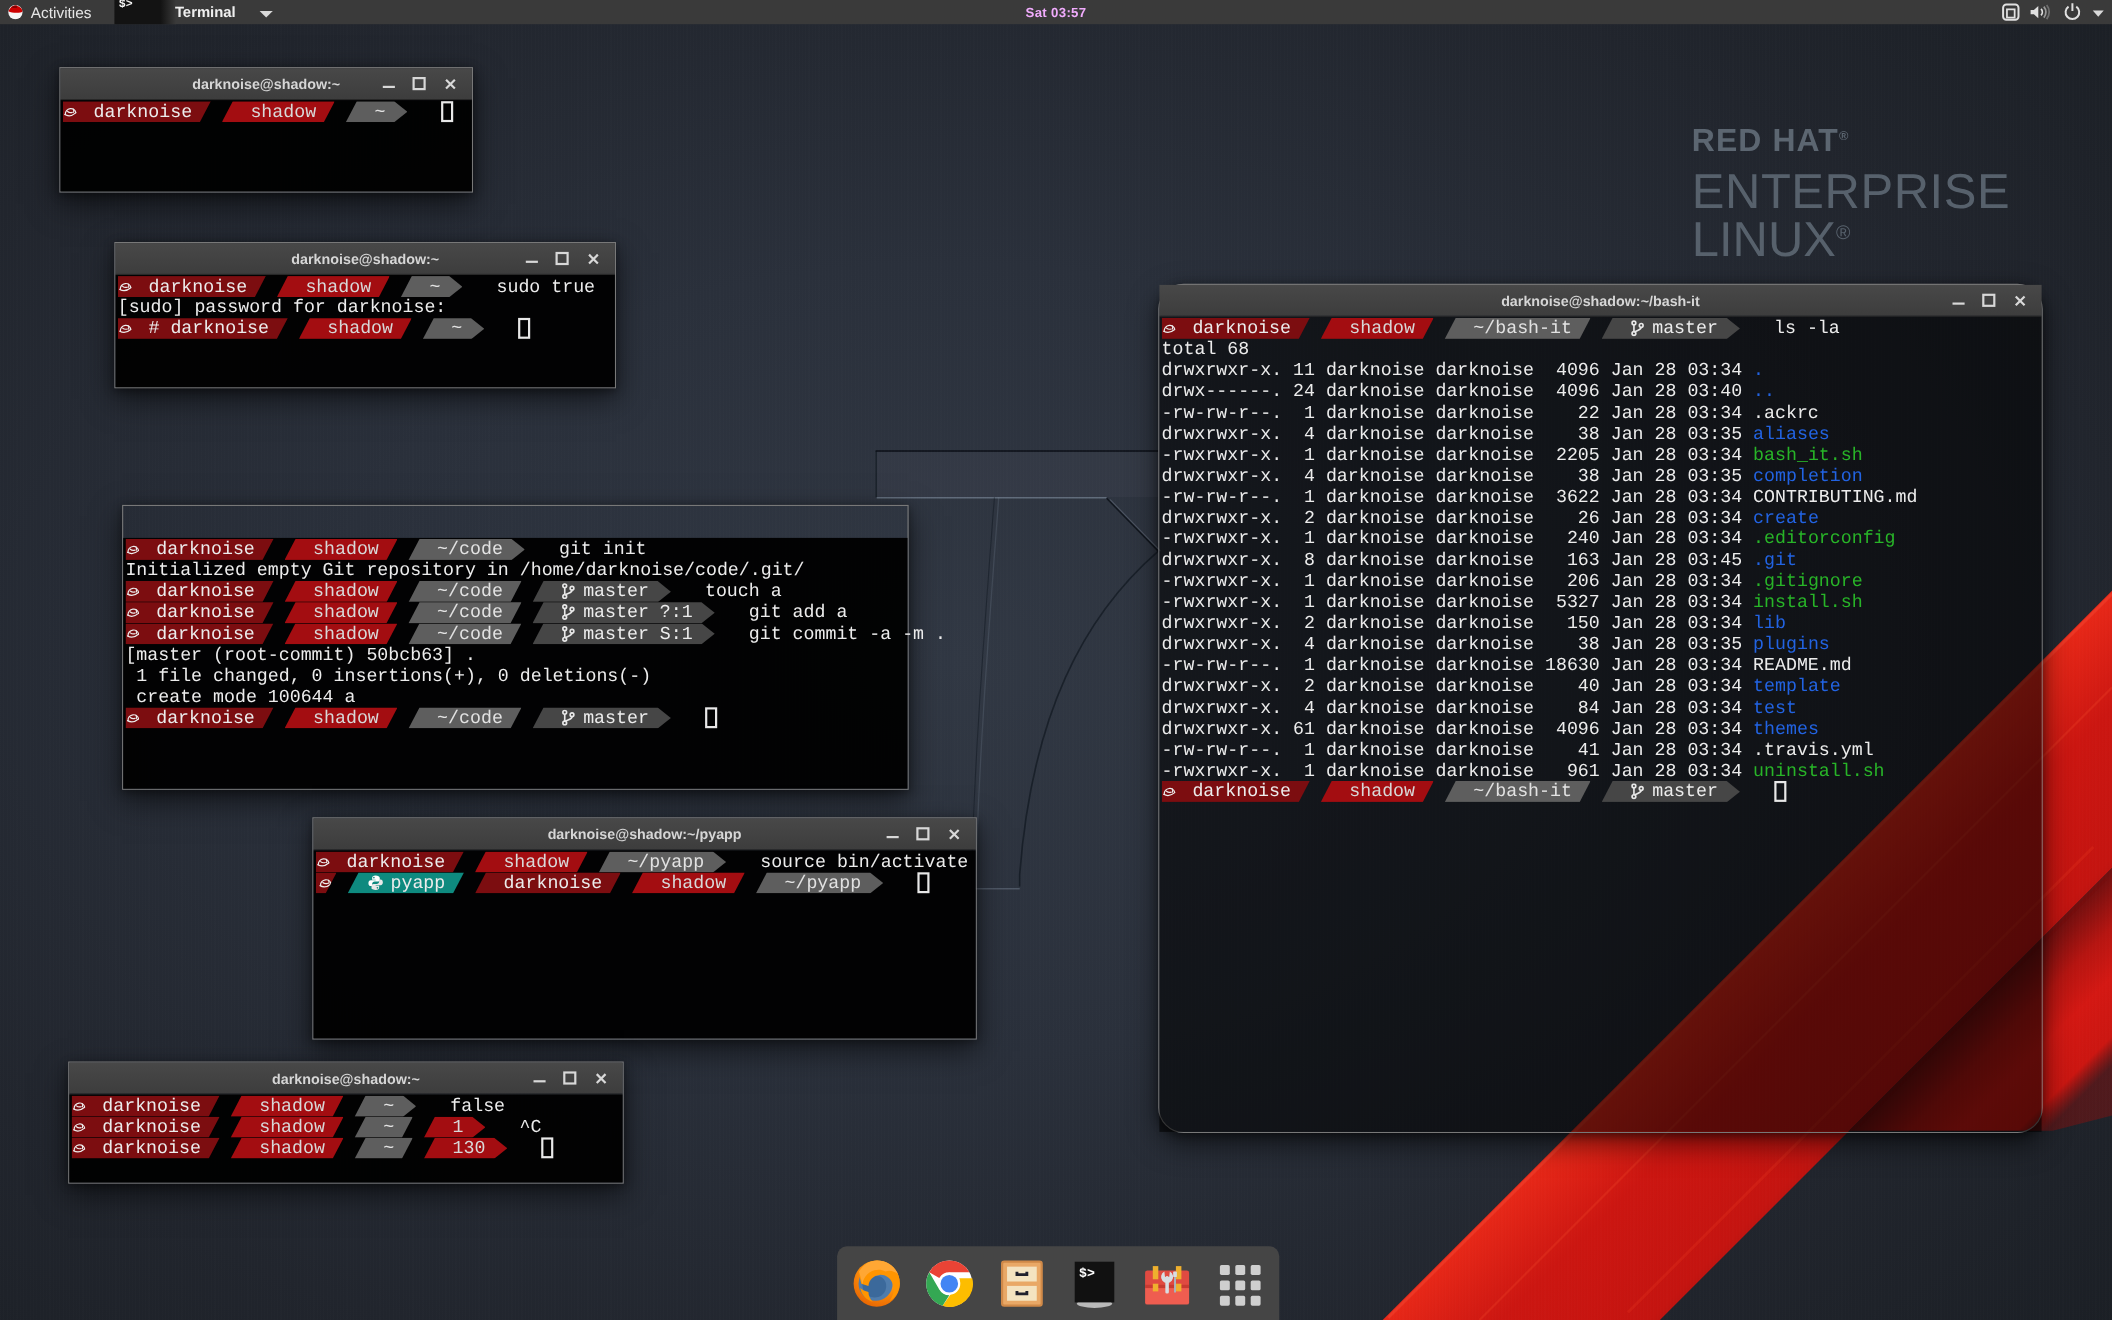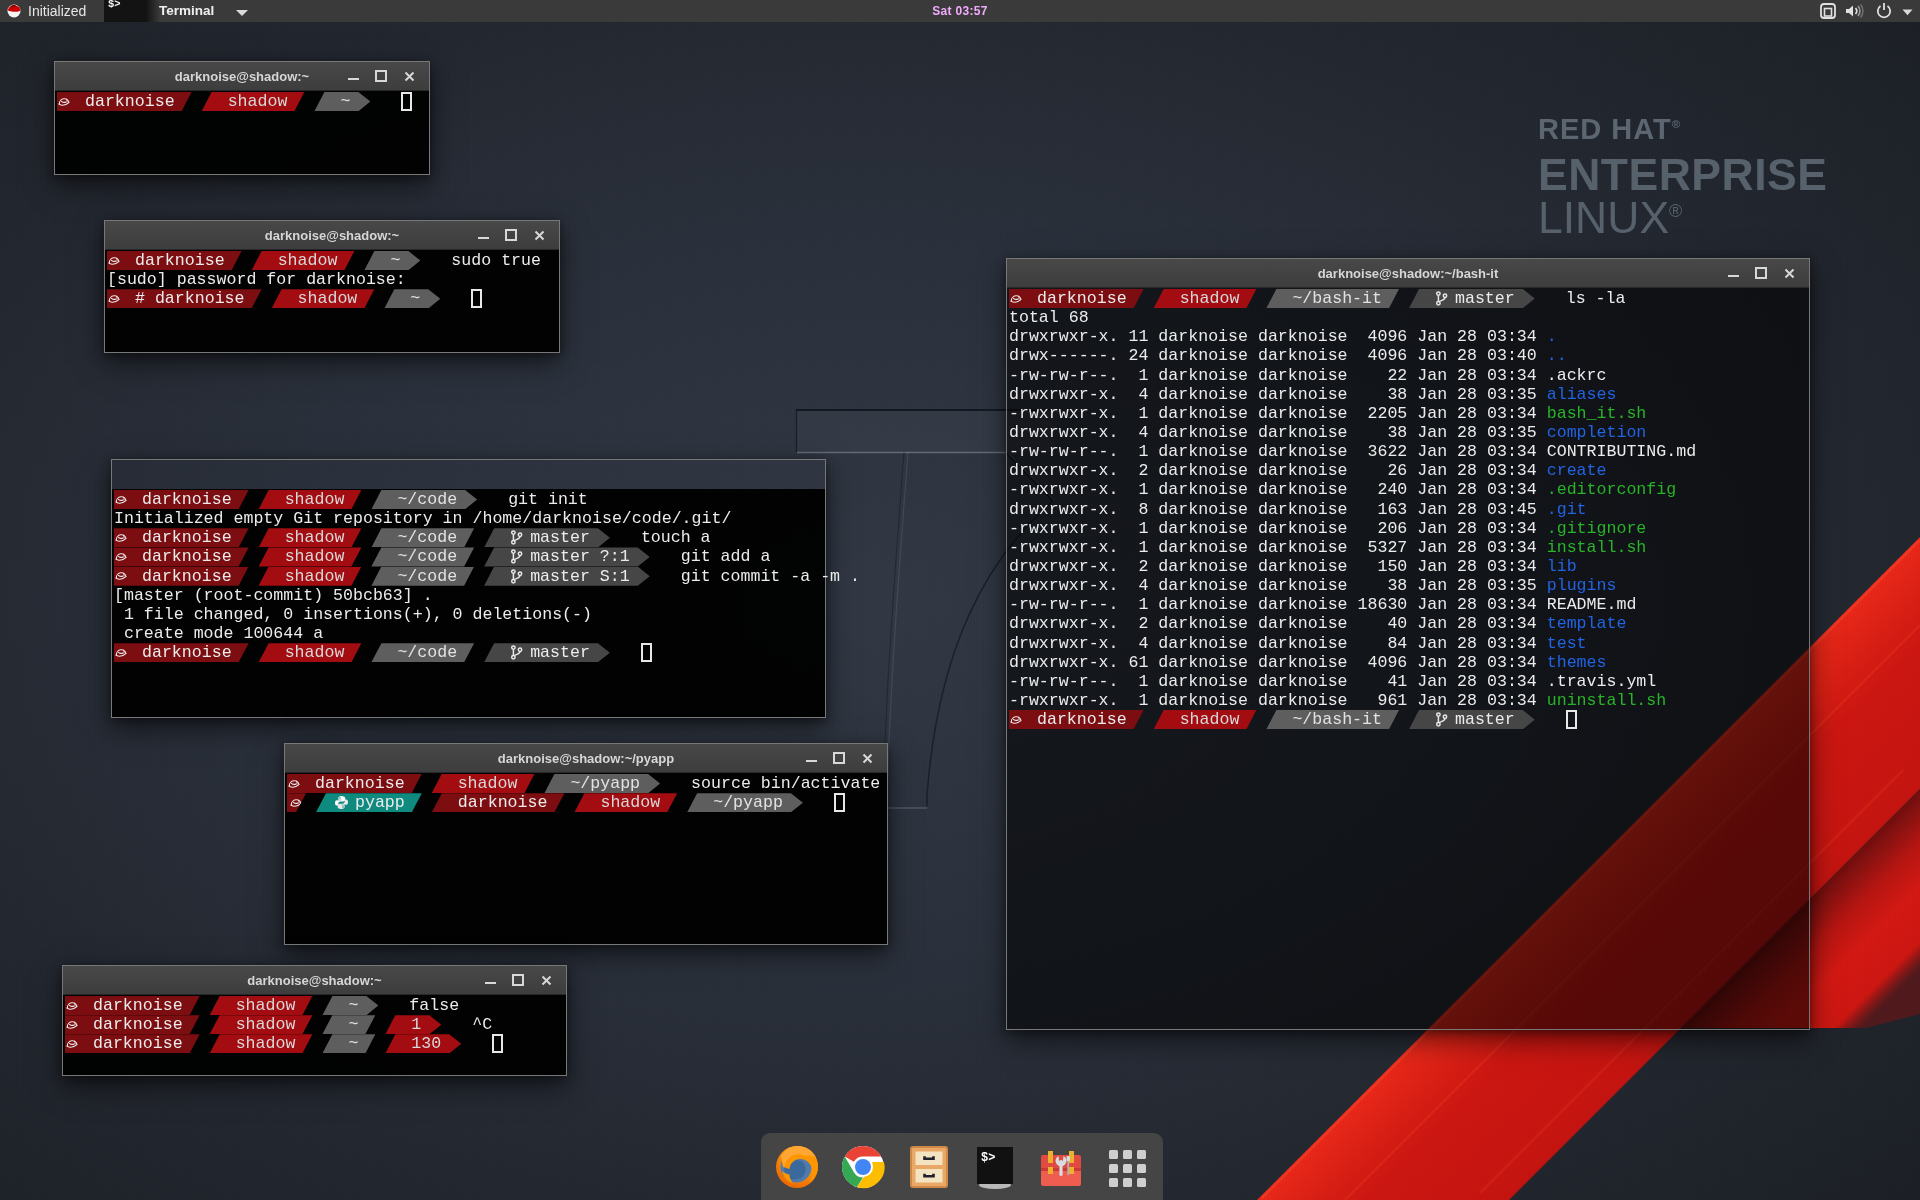--- a/index.html
+++ b/index.html
@@ -37,21 +37,21 @@
   .c3{background:#5e5e5e;color:#e2e2e2;}
   .c4{background:#464646;}
   .c5{background:#0e8a7f;}
   .cmd{display:flex;align-items:center;padding-left:11px;white-space:pre;}
   .cur{display:inline-block;width:7px;height:15px;border:2px solid #e8e8e8;margin-left:11px;align-self:center;}
   .hat{margin-right:15px;flex:0 0 auto;}
   .blue{color:#2263e2;} .grn{color:#28b428;}
   
   #rhel{position:absolute;left:1538px;top:100px;color:#57616c;z-index:1;}
   #rhel .l1{font-size:29px;font-weight:bold;letter-spacing:1px;color:#5c6671;line-height:47px;}
-  #rhel .l2{font-size:44.5px;letter-spacing:0.5px;margin-top:0px;line-height:44px;font-weight:bold;}
+  #rhel .l2{font-size:44.5px;letter-spacing:0.5px;margin-top:0px;line-height:44px;}
   #rhel .l3{font-size:44.5px;letter-spacing:0px;margin-top:-8px;line-height:44px;}
   sup{font-size:40%;vertical-align:super;}
 </style></head>
 <body>
 <svg id="wall" viewBox="0 0 1920 1200">
   <defs>
     <radialGradient id="bgrad" cx="45%" cy="50%" r="75%">
       <stop offset="0%" stop-color="#313844"></stop>
       <stop offset="40%" stop-color="#2a303b"></stop>
       <stop offset="75%" stop-color="#21252d"></stop>
@@ -101,21 +101,21 @@
   <div class="l2">ENTERPRISE</div>
   <div class="l3">LINUX<sup>®</sup></div>
 </div>
 
 <div id="topbar">
   <svg id="rhdot" width="14" height="14" viewBox="0 0 14 14">
     <circle cx="7" cy="7" r="6.5" fill="#f5f5f5"></circle>
     <path d="M0.7,6.2 C2,3 5,0.6 8.2,1.2 C11,1.7 13,3.8 13.4,6 C13.5,6.6 12.8,7.2 11.5,7.4 C8,8 3,7.6 0.7,6.2 Z" fill="#cc0000"></path>
     <path d="M3.2,2.6 C4.4,1.4 6.3,0.7 8.2,1.1 L8.6,3.1 C6.8,3.6 4.7,3.4 3.2,2.6 Z" fill="#8a0000"></path>
   </svg>
-  <span class="act">Initialized</span>
+  <span class="act">Activities</span>
   <div id="termchip">
       <span class="ds">$&gt;</span>
     </div>
   <span class="tlabel">Terminal</span>
   <div class="tarrow"></div>
   <div id="clock">Sat 03:57</div>
   <svg id="sysicons" width="120" height="22" viewBox="0 0 120 22">
     <rect x="21" y="4" width="14" height="14" rx="3" fill="none" stroke="#e0e0e0" stroke-width="1.8"></rect>
     <rect x="24.5" y="8.5" width="7" height="7.5" fill="none" stroke="#e0e0e0" stroke-width="1.6"></rect>
     <path d="M46,9 h3 l4,-3.5 v11 l-4,-3.5 h-3 z" fill="#e0e0e0"></path>
@@ -389,21 +389,21 @@
             <g fill="none" stroke="#ededed" stroke-width="1.1" stroke-linecap="round">
               <path d="M1.4,8 C1.2,5.4 3.1,3.1 5.8,2.8 C8.3,2.5 10.5,4.1 10.9,6.3"></path>
               <path d="M0.9,8.1 C3.6,9.7 7.6,9.4 10.9,6.6"></path>
               <path d="M3.5,5.3 C4.5,6.2 6.3,6.5 7.7,6.1"></path>
               <path d="M8.6,3.2 C9.2,4.2 9.3,5.3 8.9,6.1"></path>
             </g>
           </svg>darknoise</span><span class="sg c2">shadow</span><span class="sg c3">~</span><span class="sg c2 l">130</span><span class="cur"></span></div>
   </div>
 </div>
 
-<div class="win" style="left:1006px;top:258px;width:802px;height:770px;">
+<div class="win" style="left:1053px;top:258px;width:802px;height:770px;border-radius:23px;">
   <div class="tb">darknoise@shadow:~/bash-it<span class="tbtn b-min">
         <span class="mingl"></span>
       </span><span class="tbtn b-max">
         <span class="maxgl"></span>
       </span><span class="tbtn b-cls">
         <svg width="11" height="11" viewBox="0 0 11 11">
           <path d="M1.5,1.5 L9.5,9.5 M9.5,1.5 L1.5,9.5" stroke="#d8d8d8" stroke-width="2"></path>
         </svg>
       </span></div>
   <div class="term t6" style="position:absolute;left:0;right:0;top:29px;bottom:0;">

